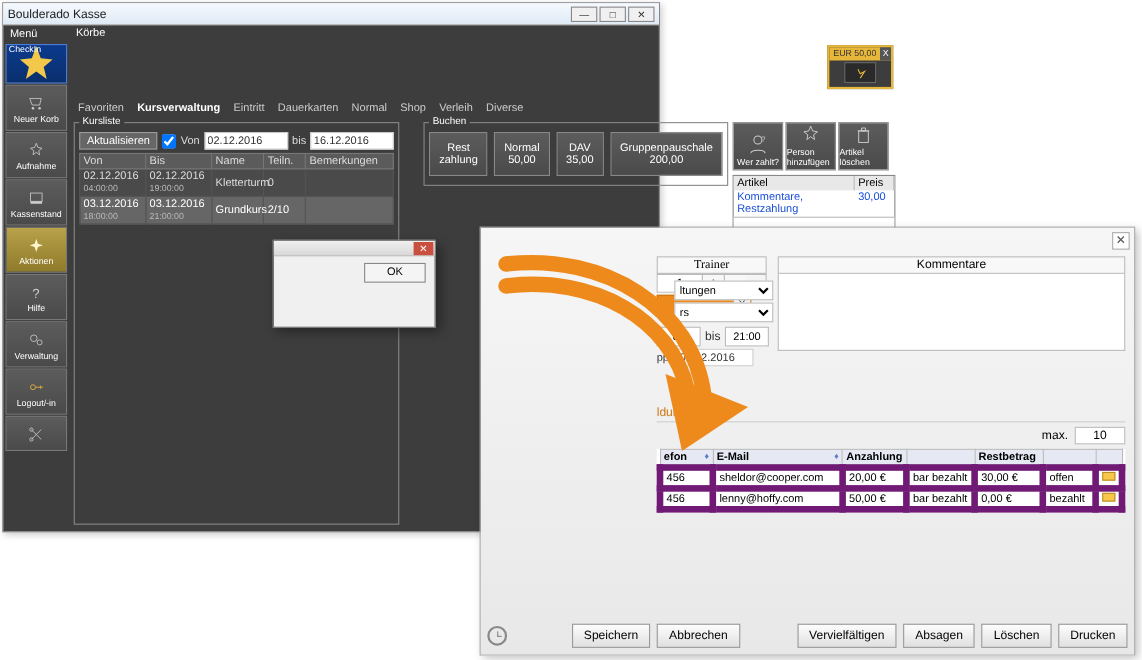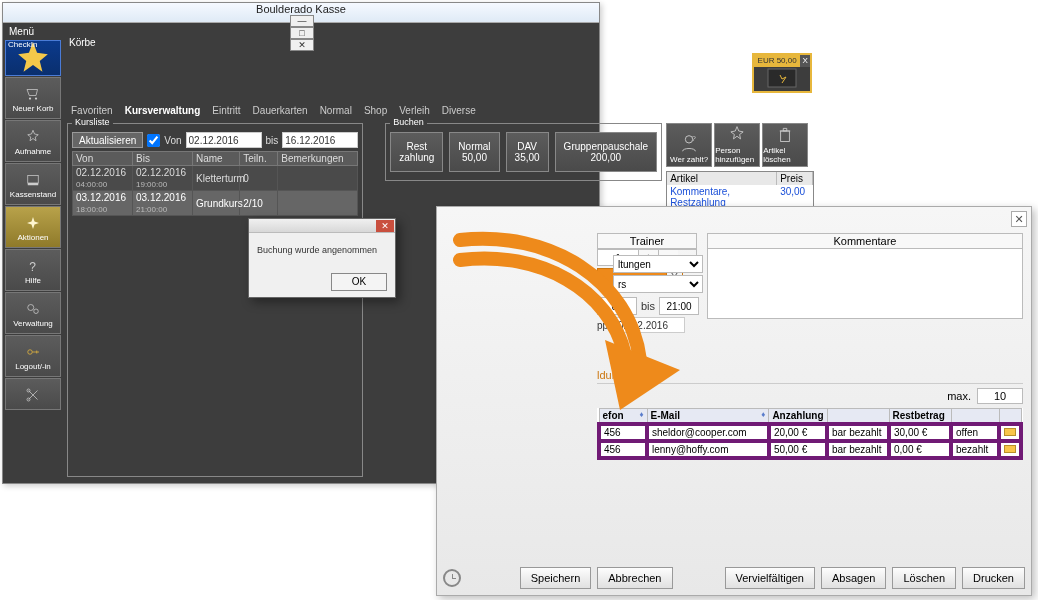--- a/index.html
+++ b/index.html
@@ -6,21 +6,21 @@
 body { background: #fff; position: relative; width: 1038px; height: 600px; overflow: hidden; }
 
 
 .window1 {
   position: absolute; left: 2px; top: 2px; width: 598px; height: 482px;
   border: 1px solid #888; background: #fff; box-shadow: 2px 2px 6px rgba(0,0,0,.2);
 }
 .titlebar1 {
   height: 20px; background: linear-gradient(#f5f9ff,#dfeaf6);
   border-bottom: 1px solid #aaa; display: flex; align-items: center;
-  padding: 0 4px; font-size: 11px; color: #222; flex-direction: column;
+  padding: 0 4px; font-size: 11px; color: #222;
 }
 .titlebar1 .spacer { flex: 1; }
 .titlebar1 .winbtn {
   width: 24px; height: 14px; border: 1px solid #888; margin-left: 2px;
   font-size: 9px; display: flex; align-items: center; justify-content: center;
   background: #f0f0f0; color: #333;
 }
 .body1 { height: calc(100% - 20px); display: flex; background: #3d3d3d; }
 
 
@@ -38,21 +38,21 @@
 .checkin-tile {
   width: 56px; height: 36px; background: linear-gradient(#0b3a8c,#0a2f6e);
   border: 1px solid #4a7bd6; display: flex; align-items: center; justify-content: center;
   position: relative;
 }
 .checkin-tile::before { content:"CheckIn"; position:absolute; top:-1px; left:2px; font-size:8px; color:#fff; }
 .aktionen { background: linear-gradient(#b8a24a,#8f7a2a) !important; }
 
 
 .main { flex: 1; display: flex; flex-direction: column; }
-.topbar { height: 14px; display:flex; color:#fff; font-size:10px; align-items:center;margin-top:12px; }
+.topbar { height: 14px; display:flex; color:#fff; font-size:10px; align-items:center; }
 .topbar .lbl { padding:0 6px; }
 .topbar .right { margin-left:auto; padding-right:8px; }
 .bon-chip-row { height: 52px; display:flex; justify-content:flex-end; align-items:flex-start; padding:4px 8px 0 0; }
 .bon-chip { width: 60px; height: 40px; border: 2px solid #e7b73c; background: #3d3d3d; position: relative; }
 .bon-chip-top { height: 12px; background: #e7b73c; color: #333; font-size: 8px; text-align: center; line-height: 12px; }
 .bon-chip-top .x { float: right; width: 10px; background:#555; color:#fff; }
 .bon-chip svg { width: 100%; height: 26px; }
 
 .tabs { height: 18px; display:flex; gap: 12px; padding: 0 8px; color:#ccc; font-size: 10px; align-items:center; }
 .tabs .tab.active { color:#fff; font-weight:bold; }
@@ -118,42 +118,42 @@
 
 .window2 {
   position: absolute; left: 436px; top: 206px; width: 596px; height: 390px;
   border: 1px solid #aaa; background: linear-gradient(#f6f6f6,#e8e8e8);
   box-shadow: 3px 3px 8px rgba(0,0,0,.25);
 }
 .window2-close { position:absolute; top:4px; right:4px; width:16px; height:16px; border:1px solid #aaa; background:#fff; font-size:11px; text-align:center; line-height:14px; color:#555; }
 .w2-body { padding: 26px 8px 8px 160px; height: calc(100% - 30px); display:flex; flex-direction:column; }
 .w2-toprow { display:flex; gap: 10px; }
 .w2-trainer { width: 100px; }
-.w2-trainer .box-title { border:1px solid #bbb; text-align:center; font-size:11px; padding:1px 0; background:#f8f8f8; }
+.w2-trainer .box-title { border:1px solid #bbb; text-align:center; font-size:11px; padding:1px 0; background:#f8f8f8;font-family:Liberation Serif, serif; }
 .stepper { display:flex; border:1px solid #bbb; }
 .stepper input { width: 40px; border:none; text-align:center; font-size:11px; }
 .stepper button { width: 20px; border:none; border-left:1px solid #bbb; background:#f8f8f8; }
 .orange { width: 86px; height: 18px; background:#ee8a1b; border:1px solid #cc7710; margin-top:2px; }
 .orange .x { float:right; width:16px; height:16px; border-left:1px solid #cc7710; background:#f4f4f4; text-align:center; font-size:11px; line-height:16px; color:#555; }
 .w2-komm { flex:1; }
 .w2-komm .box-title { border:1px solid #bbb; text-align:center; font-size:11px; padding:1px 0; background:#f8f8f8; }
 .select { width:90px; height:18px; border:1px solid #bbb; background:#fff; font-size:10px;margin-left:16px; }
 
 .leftcol { position:absolute; left:160px; top:48px; font-size:11px; color:#333; }
 .leftcol .line { display:flex; align-items:center; gap:4px; margin-bottom:2px; }
 .time-in { width:40px; height:18px; border:1px solid #bbb; font-size:10px; text-align:center; }
 
 .sub-tabs { border-bottom:1px solid #ccc; font-size:11px; color:#cc7710; margin-top:48px; padding: 2px 0; }
 .maxrow { display:flex; justify-content:flex-end; align-items:center; gap:6px; font-size:11px; padding:4px 0; }
 .maxrow input { width:46px; height:16px; border:1px solid #bbb; text-align:center; font-size:11px; }
 
 .people { width:100%; border-collapse:collapse; font-size:10px; background:#fff; }
 .people th { background:#e6e9f3; border:1px solid #bbb; text-align:left; padding:1px 3px; height:14px; }
 .people th .sort { color:#5a7dcc; font-size:8px; float:right; }
-.people td { border:4px solid #701a75; padding:1px 3px; height:14px; }
+.people td { border:6px solid #701a75; padding:1px 3px; height:14px; }
 .mail-ic { display:inline-block; width:12px; height:8px; background:#f8c64a; border:1px solid #b8902a; }
 
 .w2-footer { position:absolute; left:6px; right:6px; bottom:6px; display:flex; gap:6px; align-items:center; }
 .w2-footer .spacer { flex:1; }
 .w2-footer button { height:22px; padding:0 10px; font-size:11px; border:1px solid #999; background:linear-gradient(#fdfdfd,#e0e0e0); }
 .clock { width:18px; height:18px; border:2px solid #888; border-radius:50%; position:relative; }
 .clock::before { content:""; position:absolute; left:7px; top:3px; width:1px; height:5px; background:#888; }
 .clock::after { content:""; position:absolute; left:7px; top:7px; width:4px; height:1px; background:#888; }
 
 
@@ -482,21 +482,20 @@
     <button>Absagen</button>
     <button>Löschen</button>
     <button>Drucken</button>
   </div>
 </div>
 
 <div class="modal">
   <div class="modal-title">
       <span class="close">✕</span>
     </div>
-  <div class="modal-msg">Buchung wurde angenommen</div>
   <div class="modal-btns"><button>OK</button></div>
 </div>
 
 <svg class="arrow" viewBox="0 0 260 200">
   <path d="M30 20 C 120 10, 200 60, 210 140" fill="none" stroke="#ee8a1b" stroke-width="14" stroke-linecap="round"></path>
   <path d="M30 40 C 110 30, 180 70, 195 135" fill="none" stroke="#ee8a1b" stroke-width="14" stroke-linecap="round"></path>
   <polygon points="175,120 250,150 190,190" fill="#ee8a1b"></polygon>
 </svg>
 
 </body></html>

